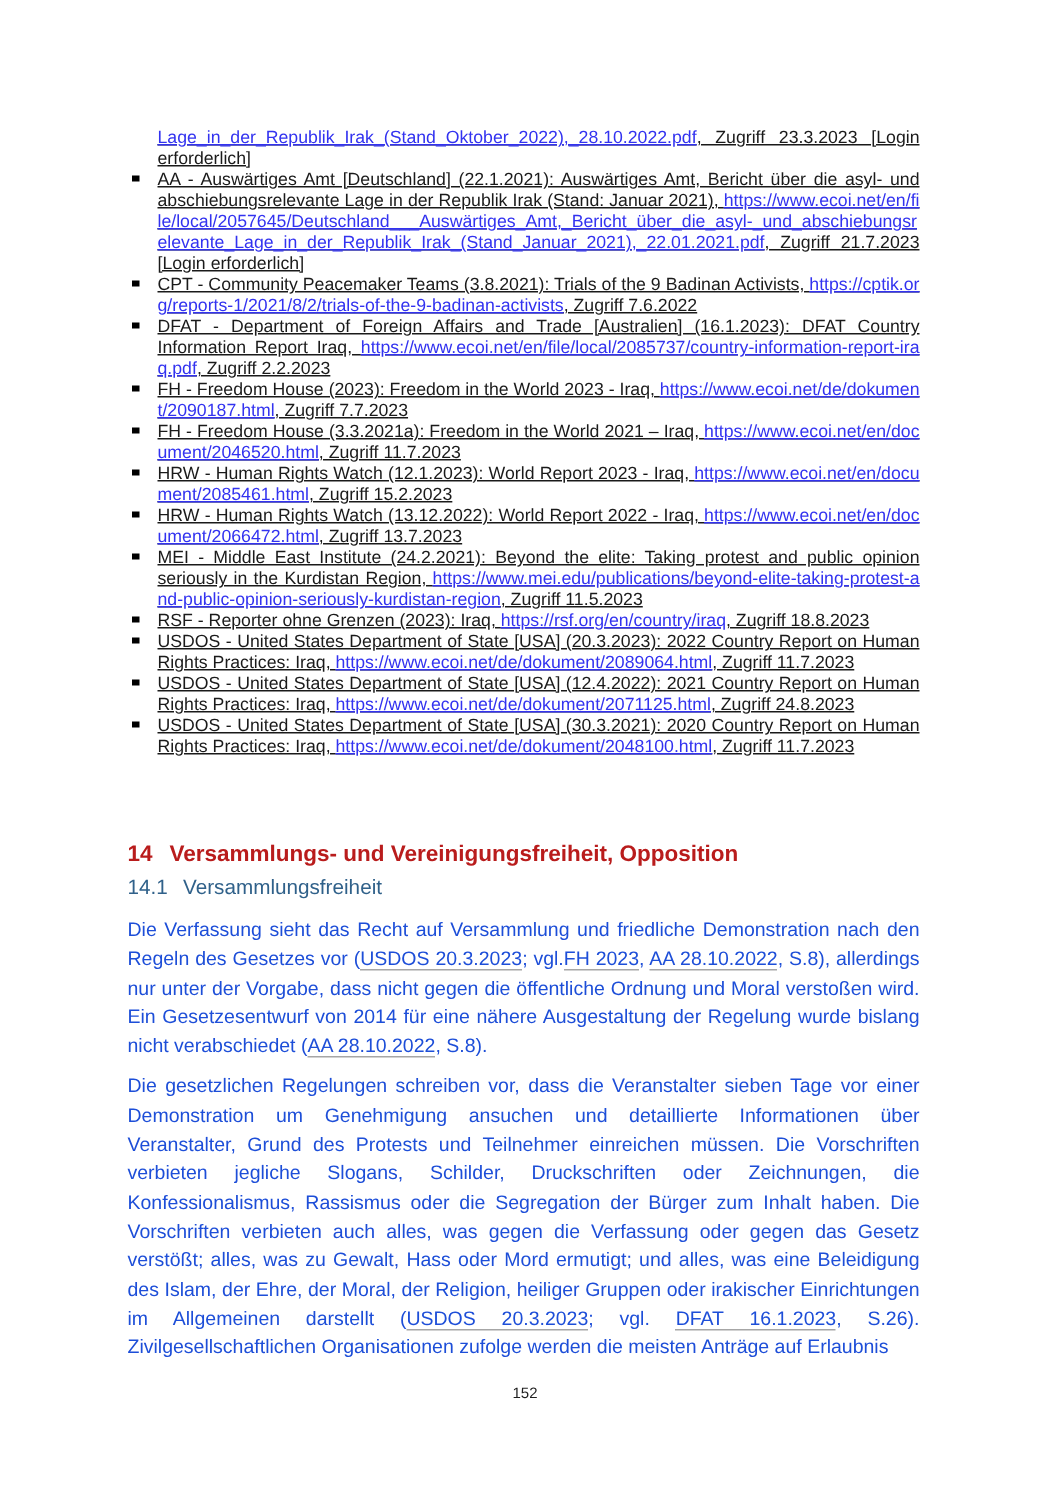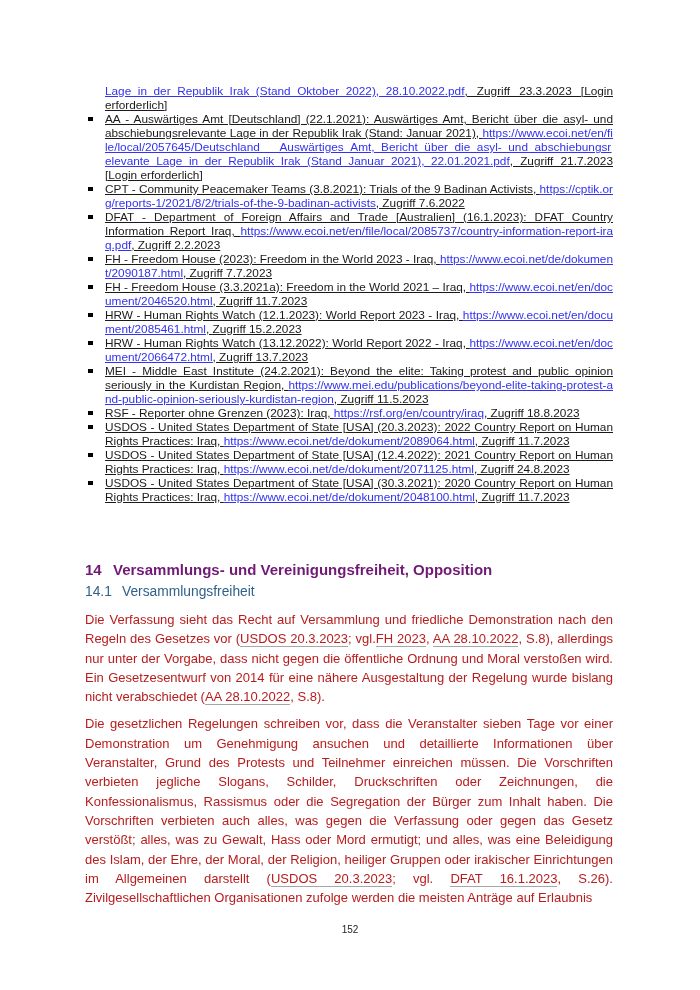--- a/index.html
+++ b/index.html
@@ -24,33 +24,33 @@
     width:4.5px;height:4.5px;background:#000000;
   }
   .link{
     color:#3232f0;text-decoration:underline;
     overflow-wrap:anywhere;word-break:break-all;
     cursor:pointer;
   }
   
   .main{position:absolute;left:85px;top:561px;width:528px;}
   .sec-h{
-    font-size:15px;font-weight:bold;color:#701a75;line-height:17px;
+    font-size:15px;font-weight:bold;color:#b91c1c;line-height:17px;
   }
   .sec-num{display:inline-block;width:28px;}
   .sub-h{
     margin-top:6px;font-size:13.8px;font-weight:normal;color:#30618a;line-height:16px;
   }
   .sub-num{display:inline-block;width:37px;}
   .changed{
     margin-top:5px;font-size:12px;color:#7d97ad;line-height:14px;
   }
   .para{
     margin-top:10px;
-    font-size:13px;line-height:19.3px;color:#b91c1c;
+    font-size:13px;line-height:19.3px;color:#1d4ed8;
     text-align:justify;
     hyphens:auto;-webkit-hyphens:auto;
   }
   .para + .para{margin-top:8px;}
   .cite{
     border-bottom:1.5px solid #a6a6a6;
     cursor:pointer;
   }
   .page-num{
     position:absolute;left:0;top:924px;width:100%;

